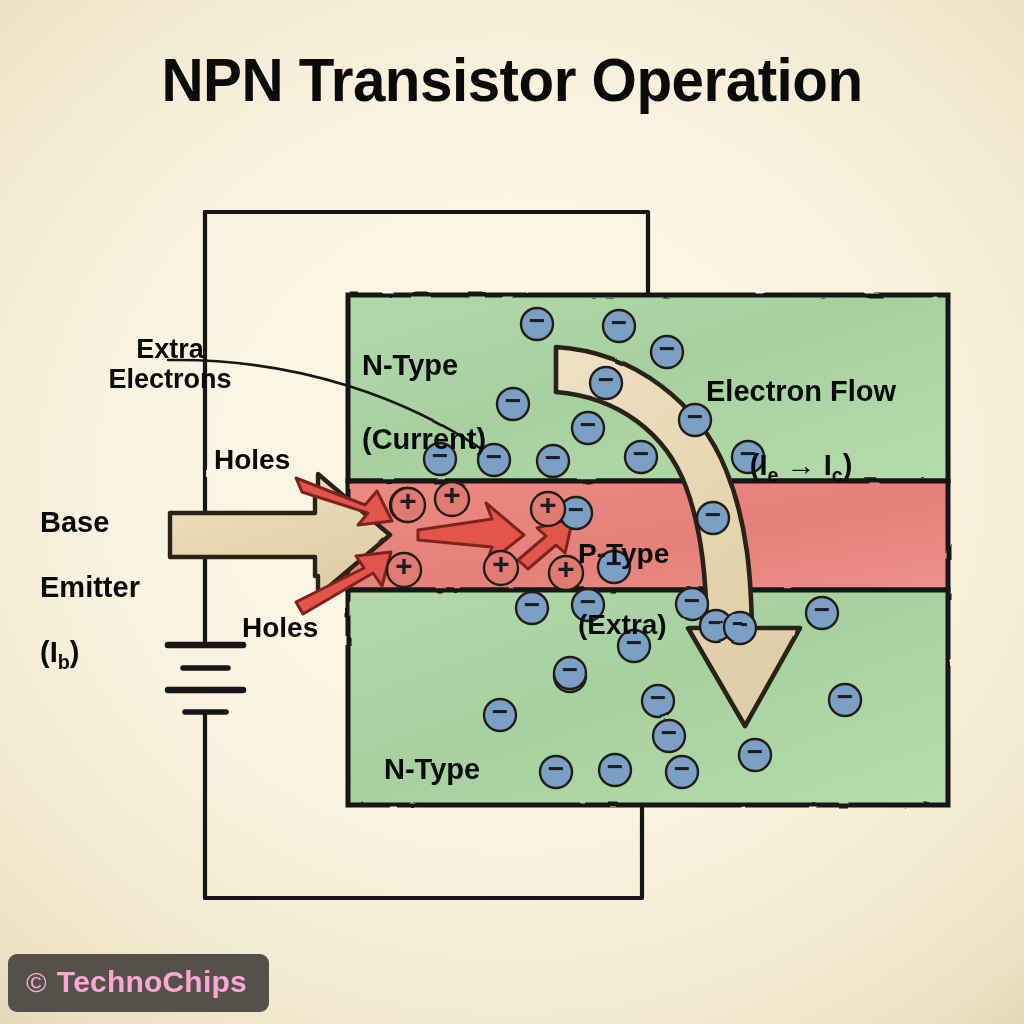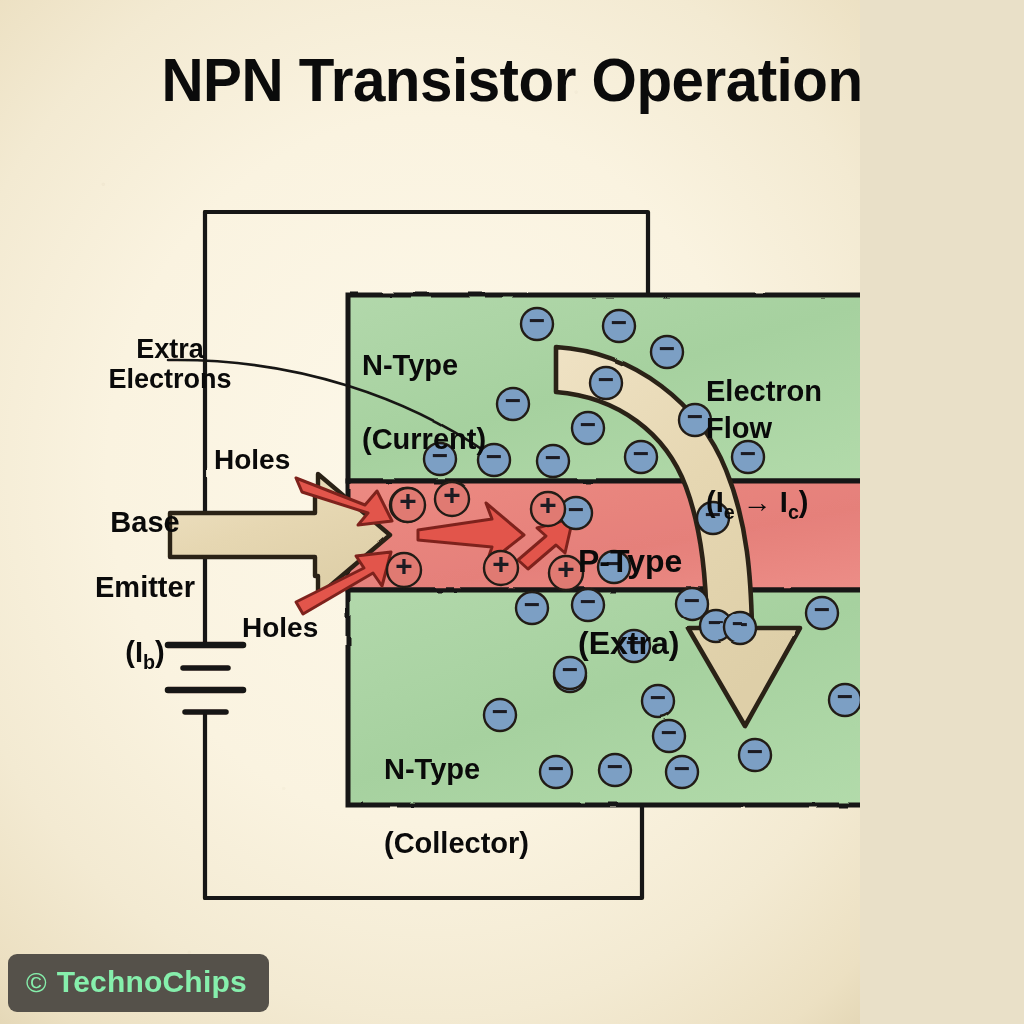--- a/index.html
+++ b/index.html
@@ -2,21 +2,21 @@
 <html><head>
 <meta charset="utf-8">
 <style>
   html, body {
     margin: 0;
     padding: 0;
     background: #e9e0c8;
   }
   #page {
     position: relative;
-    width: 860px;
+    width: 1024px;
     height: 1024px;
     overflow: hidden;
     background:
       radial-gradient(ellipse 78% 72% at 50% 46%, #fdf8e9 0%, #faf3e0 48%, #f3ead2 74%, #ece0c2 92%, #e3d6b5 100%);
     font-family: "Liberation Sans", sans-serif;
   }
   #paper-grain {
     position: absolute;
     inset: 0;
     pointer-events: none;
@@ -47,33 +47,33 @@
   
   .lbl {
     color: #0a0a0a;
     font-weight: bold;
     line-height: 1.12;
     white-space: pre-line;
   }
   .lbl sub { font-size: .68em; }
 
   #extra-electrons { left: 60px; top: 334px; width: 220px; text-align: center; font-size: 27px; }
-  #base-current    { left: 40px; top: 474px; width: 210px; text-align: center; font-size: 29px; }
+  #base-current    { left: 40px; top: 474px; width: 210px; text-align: left; font-size: 29px; }
   #holes-top       { left: 214px; top: 444px; font-size: 28px; }
   #holes-bottom    { left: 242px; top: 612px; font-size: 28px; }
   #ntype-emitter   { left: 362px; top: 310px; font-size: 29px; line-height: 1.28; }
-  #electron-flow   { left: 706px; top: 336px; font-size: 29px; line-height: 1.28; }
-  #ptype-base      { left: 578px; top: 500px; font-size: 32px; line-height: 1.28; }
+  #electron-flow   { left: 706px; top: 336px; font-size: 29px; line-height: 1.28; text-align: center; }
+  #ptype-base      { left: 578px; top: 500px; font-size: 28px; line-height: 1.28; }
   #ntype-collector { left: 384px; top: 714px; font-size: 29px; line-height: 1.28; }
 
   
   #watermark {
     left: 8px; bottom: 12px;
     background: #55514a;
-    color: #86efac;
+    color: #f9a8d4;
     border-radius: 9px;
     padding: 11px 22px 13px 18px;
     font-size: 30px;
     font-weight: bold;
     letter-spacing: .2px;
   }
   #watermark .mark { font-weight: normal; margin-right: 10px; font-size: 28px; }
 </style>
 </head>
 <body>
@@ -358,20 +358,19 @@
     <span>(<span>I</span><sub>e</sub>&nbsp;<span>→</span>&nbsp;<span>I</span><sub>c</sub>)</span>
   </div>
 
   <div id="ptype-base" class="abs lbl">
     <span>P-Type</span><br>
     <span>(Extra)</span>
   </div>
 
   <div id="ntype-collector" class="abs lbl">
     <span>N-Type</span><br>
-    <span>(Collector)</span>
   </div>
 
   <div id="watermark" class="abs">
     <span class="mark">©</span><span>TechnoChips</span>
   </div>
 
 </div>
 
 </body></html>

